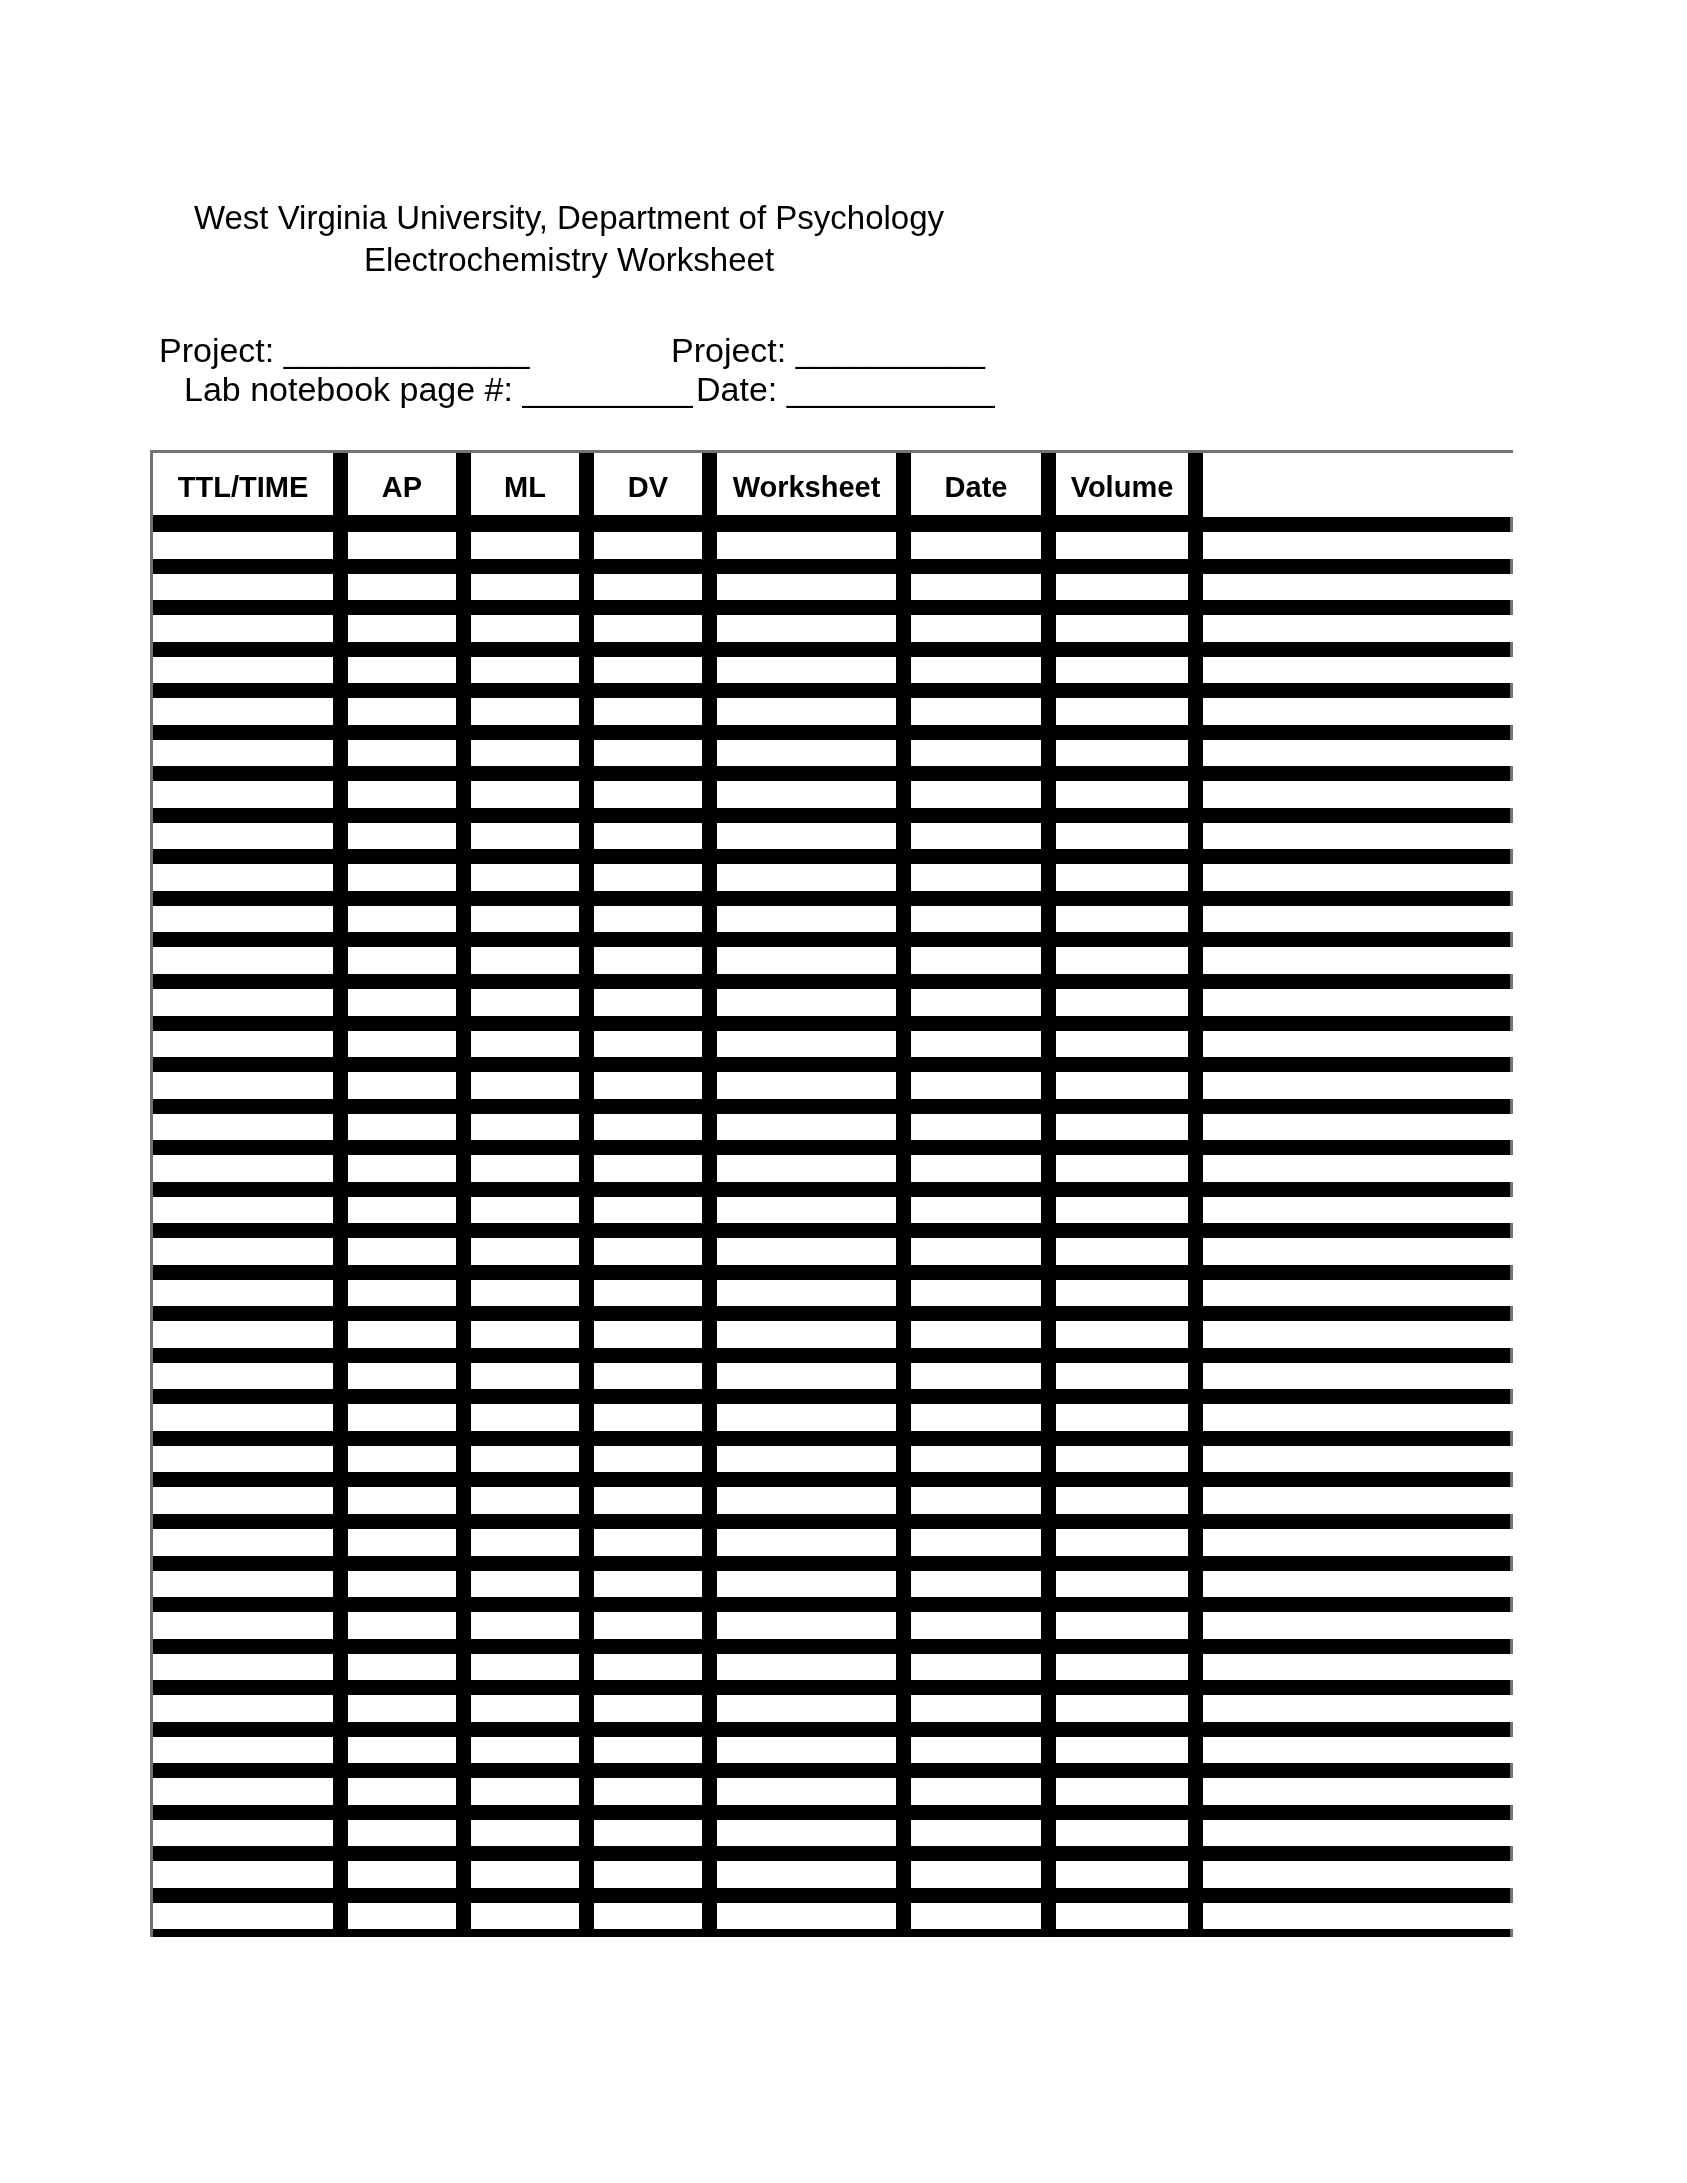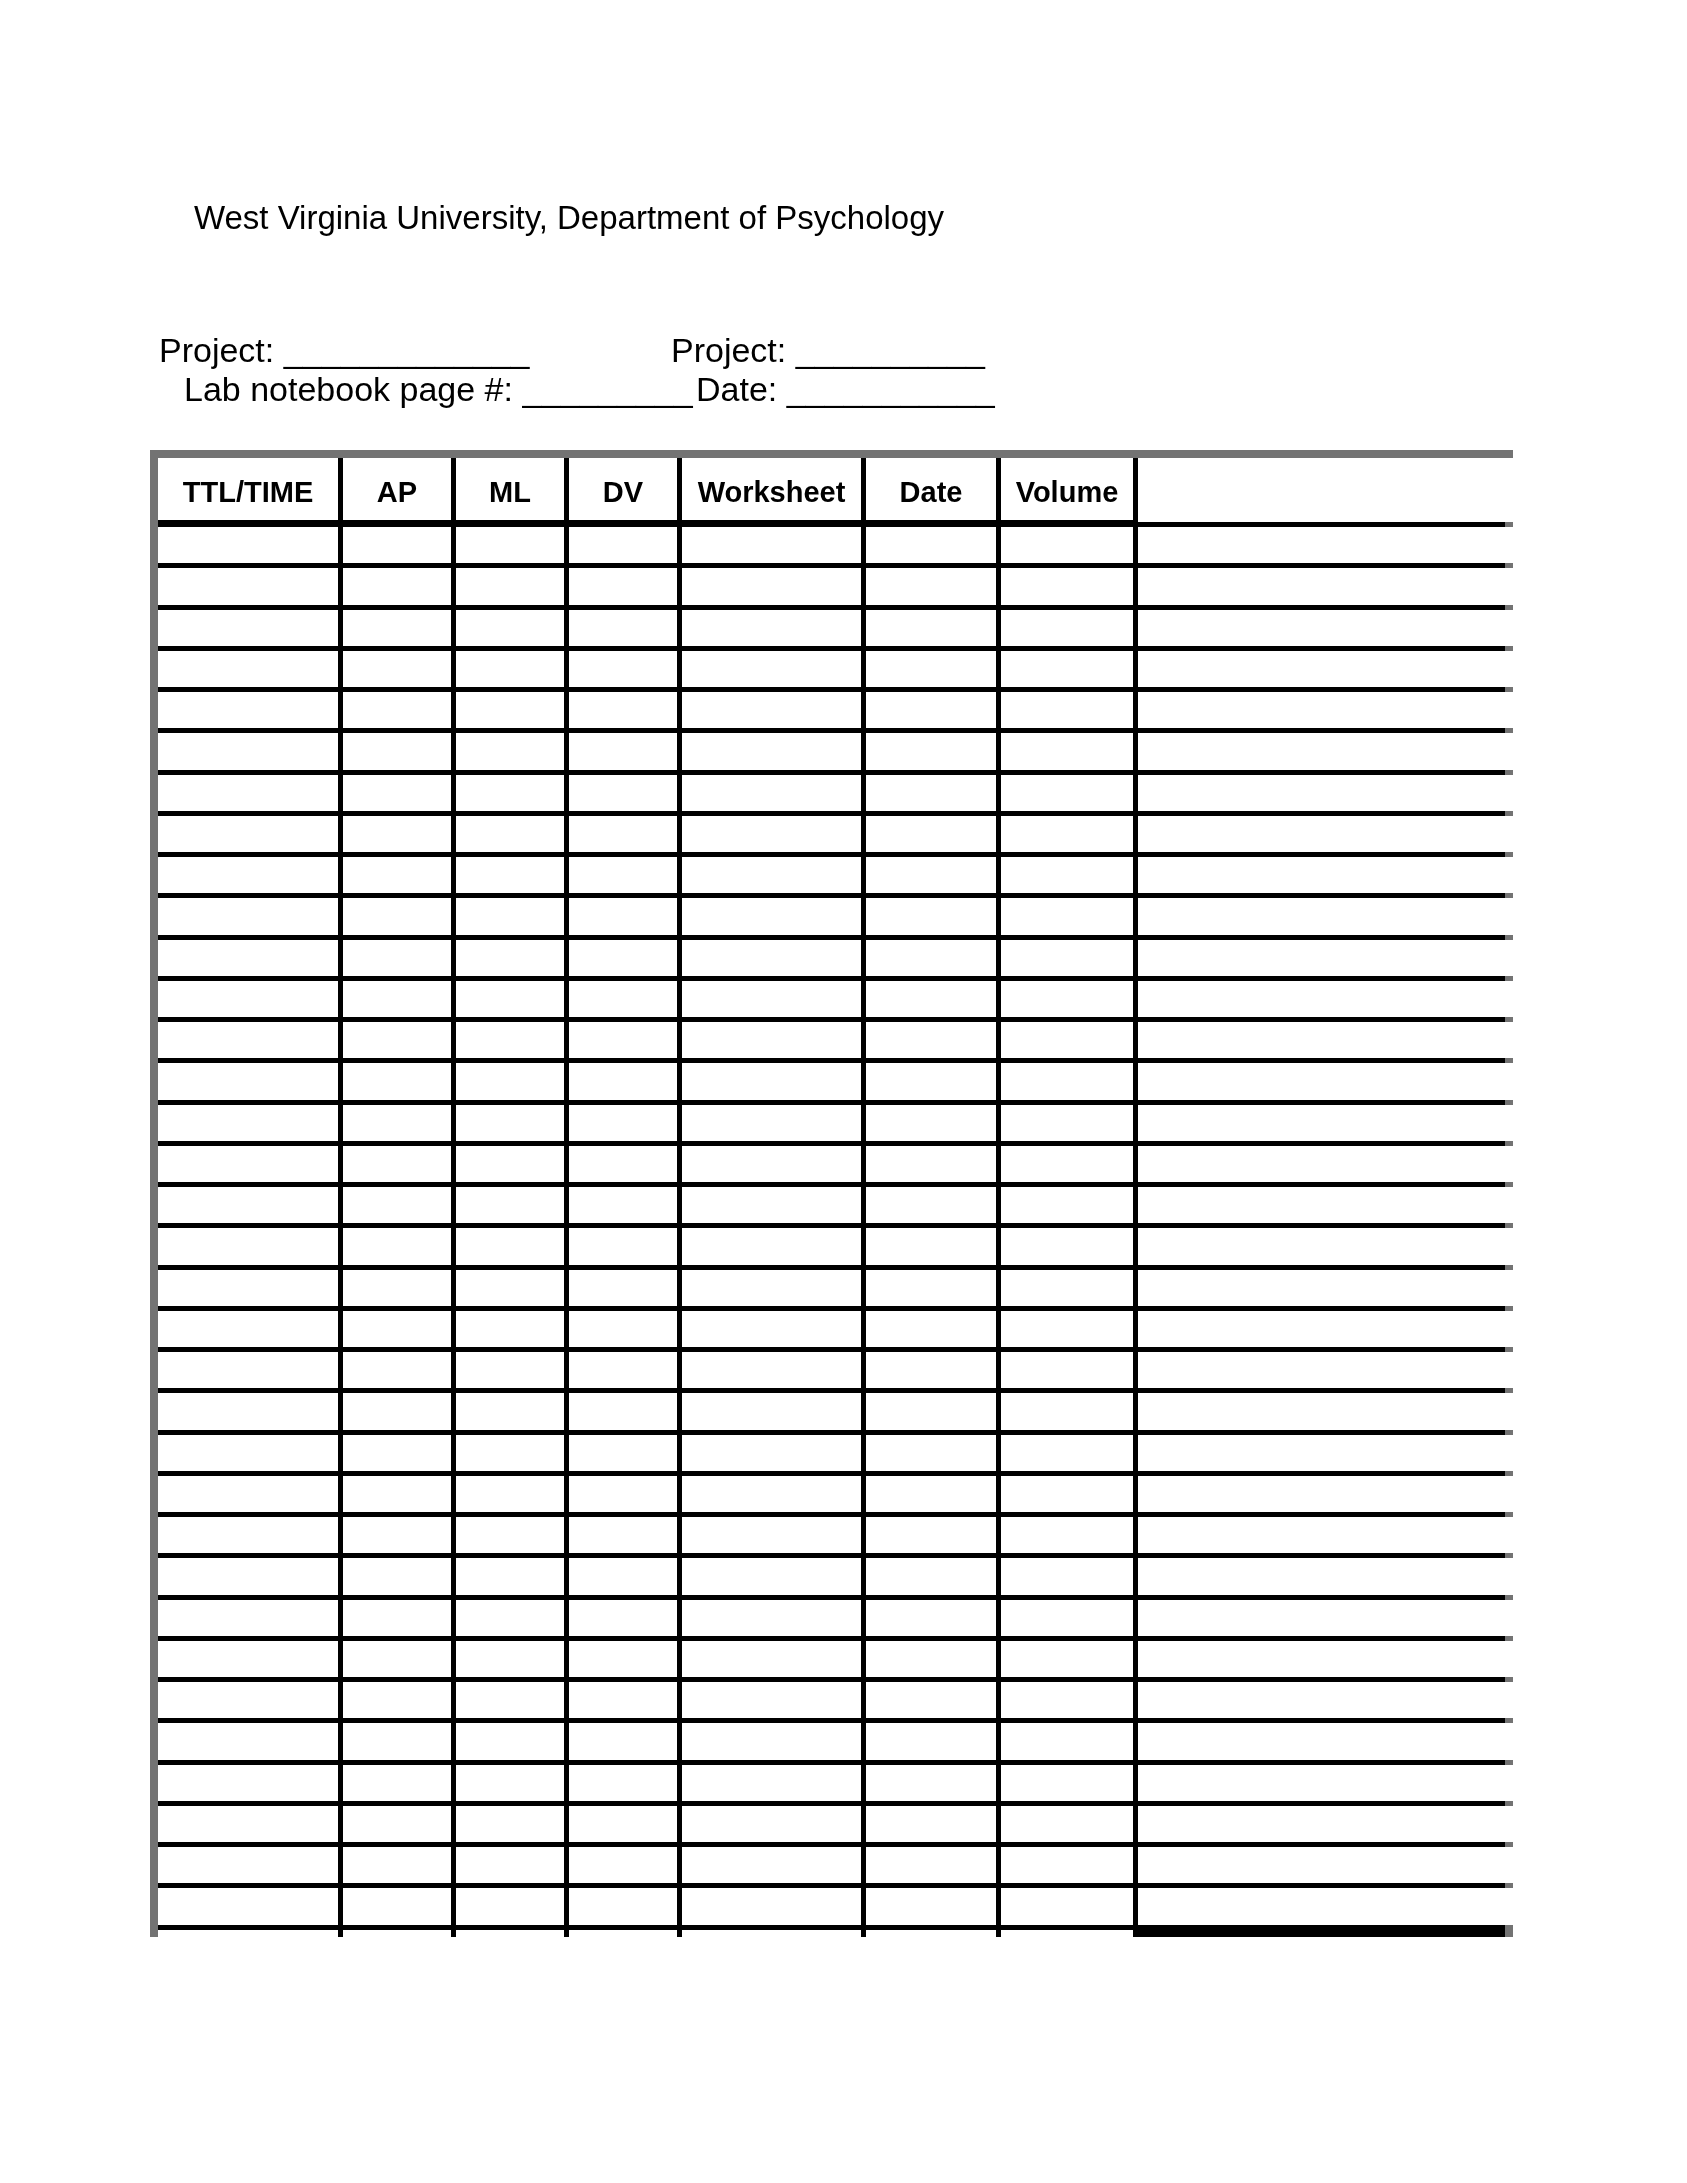--- a/index.html
+++ b/index.html
@@ -41,26 +41,26 @@
   .field-left  { position: absolute; left: 159px; }
   .field-right { position: absolute; left: 671px; }
 
   .worksheet-table {
     position: absolute;
     left: 150px;
     top: 450px;
     width: 1363px;
     height: 1524px;
     box-sizing: border-box;
-    border: 8px solid #737373;
+    border: 3px solid #737373;
     background: #000000;
     display: grid;
     grid-template-columns: 180px 108px 108px 108px 179px 130px 132px 396px;
     grid-template-rows: 64px repeat(35, 1fr);
-    gap: 5px;
+    gap: 15px;
   }
   .worksheet-table .th {
     background: #ffffff;
     border-bottom: 2px solid #000000;
     display: flex;
     align-items: center;
     justify-content: center;
     padding-top: 6.6px;
     box-sizing: border-box;
     font-weight: bold;
@@ -72,20 +72,21 @@
     background: #ffffff;
   }
 </style>
 </head>
 <body>
 
 <div class="page">
 
   <div class="title-block">
     <div>West Virginia University, Department of Psychology</div>
+    <div>Electrochemistry Worksheet</div>
   </div>
 
   <div class="field-row row1">
     <span class="field-left">Project: _____________</span>
     <span class="field-right">Project: __________</span>
   </div>
 
   <div class="field-row row2">
     <span class="field-left">Lab notebook page #: _________</span>
     <span class="field-right">Date: ___________</span>

